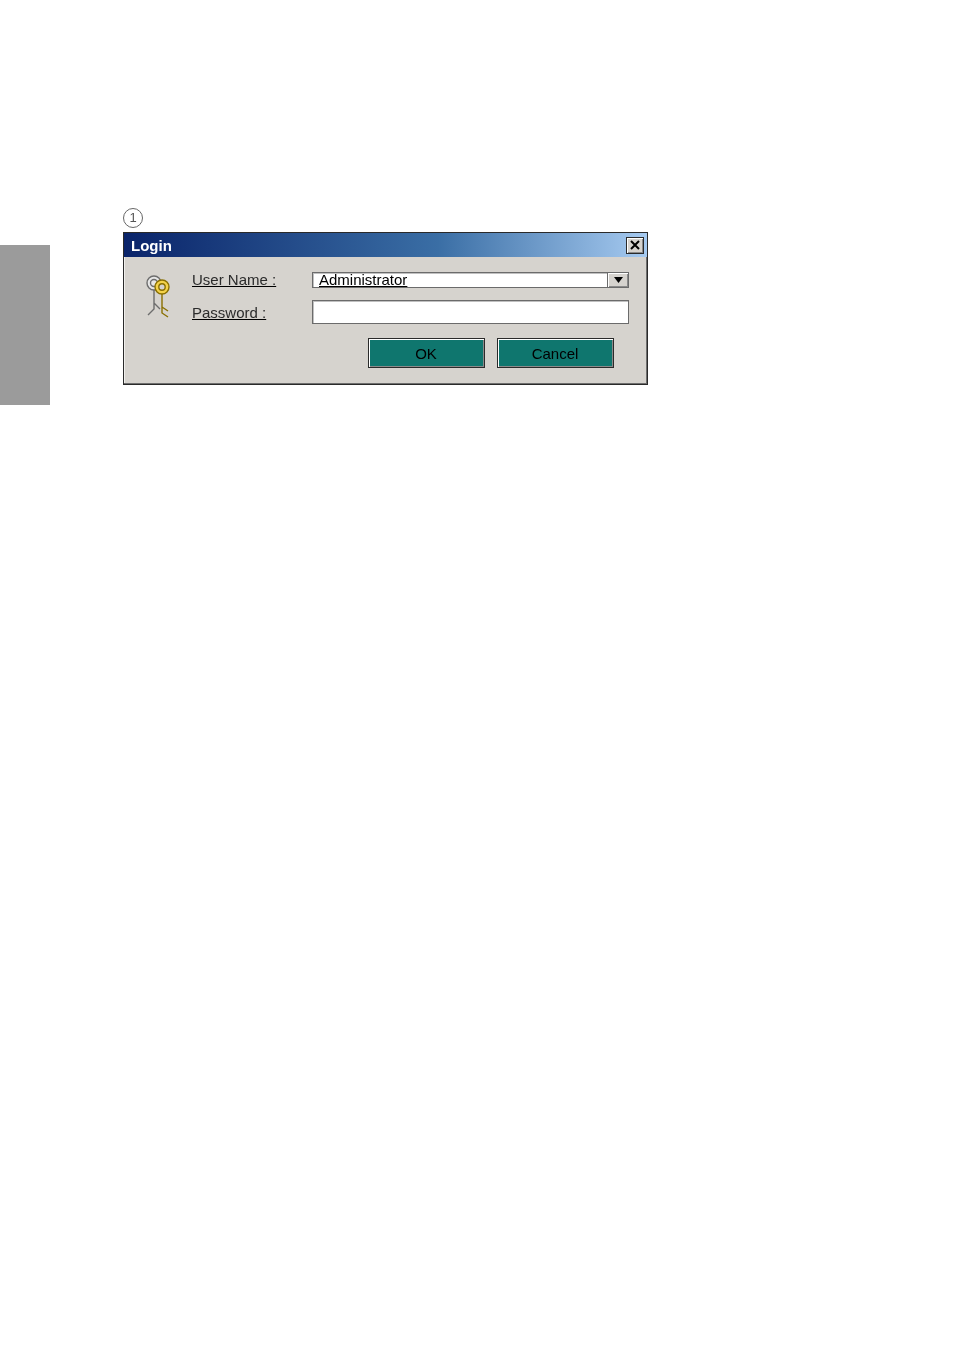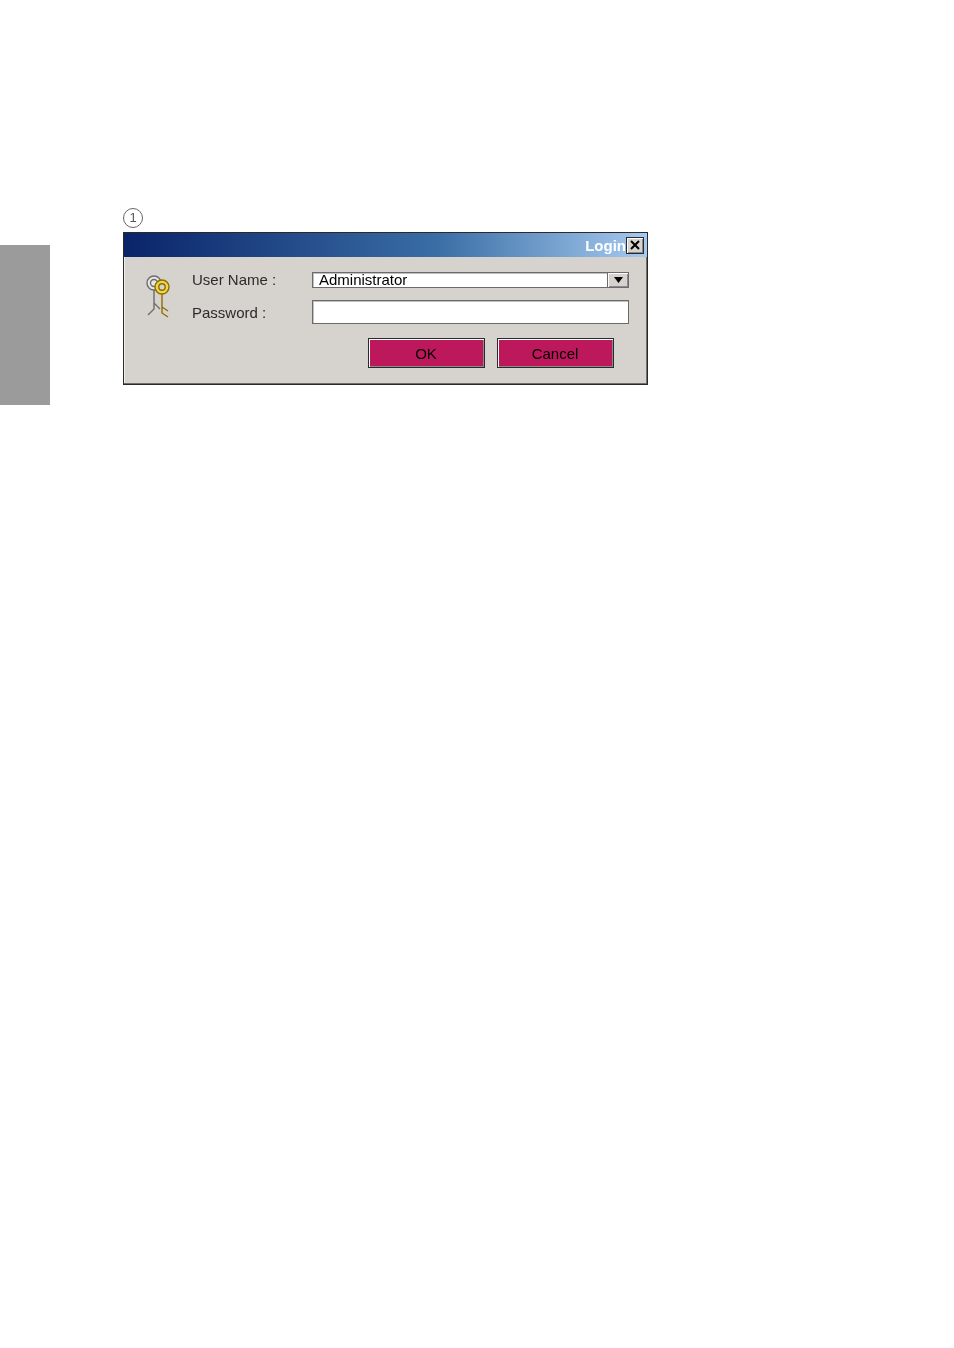--- a/index.html
+++ b/index.html
@@ -53,21 +53,20 @@
     align-items: center;
     padding: 0 3px 0 7px;
     box-sizing: border-box;
   }
 
   .titlebar-title {
     color: #ffffff;
     font-weight: bold;
     font-size: 15px;
     flex: 1;
-    text-align: right;
   }
 
   .close-btn {
     width: 18px;
     height: 17px;
     background: #d6d3ce;
     border: 1px solid #2a2a2a;
     box-shadow: inset 1px 1px 0 #fff, inset -1px -1px 0 #8a8a8a;
     display: flex;
     align-items: center;
@@ -78,20 +77,21 @@
 
   .close-btn svg {
     width: 10px;
     height: 10px;
   }
 
   .content {
     padding: 14px 18px 14px 14px;
     display: flex;
     gap: 14px;
+    text-decoration: underline;
   }
 
   .icon-col {
     width: 40px;
     padding-top: 2px;
   }
 
   .fields {
     flex: 1;
     display: grid;
@@ -151,21 +151,21 @@
     display: flex;
     gap: 12px;
     justify-content: center;
     padding: 0 18px 16px 18px;
     margin-left: 210px;
   }
 
   .win-btn {
     width: 115px;
     height: 28px;
-    background: #be185d;
+    background: #0f766e;
     border: 1px solid #2a2a2a;
     box-shadow: inset 1px 1px 0 #fff, inset -1px -1px 0 #8a8a8a;
     font-size: 15px;
     font-family: inherit;
     cursor: pointer;
     display: flex;
     align-items: center;
     justify-content: center;
   }
 </style>

